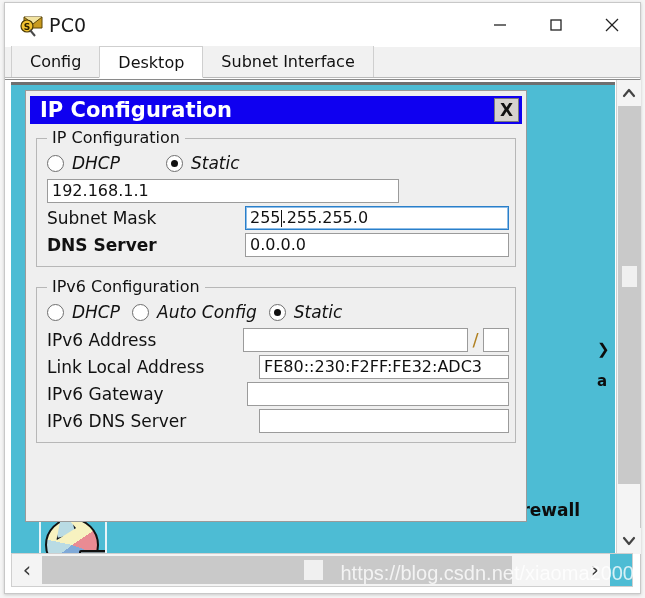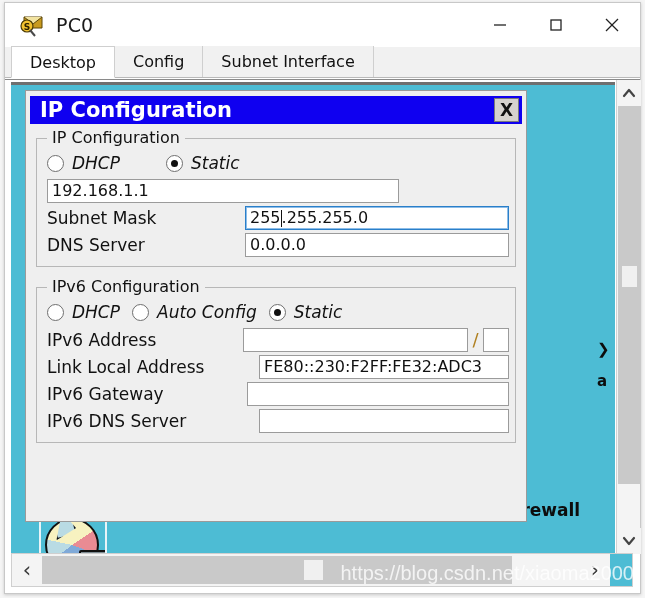--- a/index.html
+++ b/index.html
@@ -34,21 +34,21 @@
     display: flex;
     align-items: center;
   }
   .title-icon {
     margin-left: 14px;
     width: 26px; height: 26px;
     position: relative;
     flex: 0 0 auto;
   }
   .title-text {
-    margin-left: 11px;
+    margin-left: 4px;
     font-size: 19px;
     color: #1a1a1a;
     font-family: "DejaVu Sans", sans-serif;
     letter-spacing: 0.2px;
   }
   .win-controls {
     position: absolute;
     right: 0; top: 0;
     height: 44px;
     display: flex;
@@ -414,22 +414,22 @@
         <div class="win-btn">
           <svg width="18" height="18" viewBox="0 0 18 18">
               <line x1="3" y1="3" x2="15" y2="15" stroke="#222" stroke-width="1.3"></line>
               <line x1="15" y1="3" x2="3" y2="15" stroke="#222" stroke-width="1.3"></line>
             </svg>
         </div>
       </div>
     </div>
 
     <div class="tabbar">
+      <div class="tab">Config</div>
       <div class="tab active">Desktop</div>
-      <div class="tab">Config</div>
       <div class="tab">Subnet Interface</div>
     </div>
 
     <div class="content-frame">
       <div class="desktop">
         <div class="dark-strip"></div>
 
         <div class="bg-label" style="left:168px; top:418px;">Dialer</div>
         <div class="bg-label" style="left:273px; top:418px;">Editor</div>
         <div class="bg-label" style="left:493px; top:418px;">Firewall</div>
@@ -466,21 +466,21 @@
 
             <div class="field-row">
               <div class="field-label" style="width:198px;">Subnet Mask</div>
               <div class="field-input focused" style="width:352px;">
                   <span>255<span class="caret"></span>.255.255.0</span>
                 </div>
             </div>
 
 
             <div class="field-row">
-              <div class="field-label" style="width:198px;">DNS Server</div>
+              <div class="field-label" style="width:198px;font-weight:bold;">DNS Server</div>
               <div class="field-input" style="width:352px;">0.0.0.0</div>
             </div>
           </div>
 
           <div class="groupbox" style="margin-top:20px;">
             <div class="group-title">IPv6 Configuration</div>
 
             <div class="radio-row">
               <div class="radio"></div>
               <div class="radio-label">DHCP</div>

